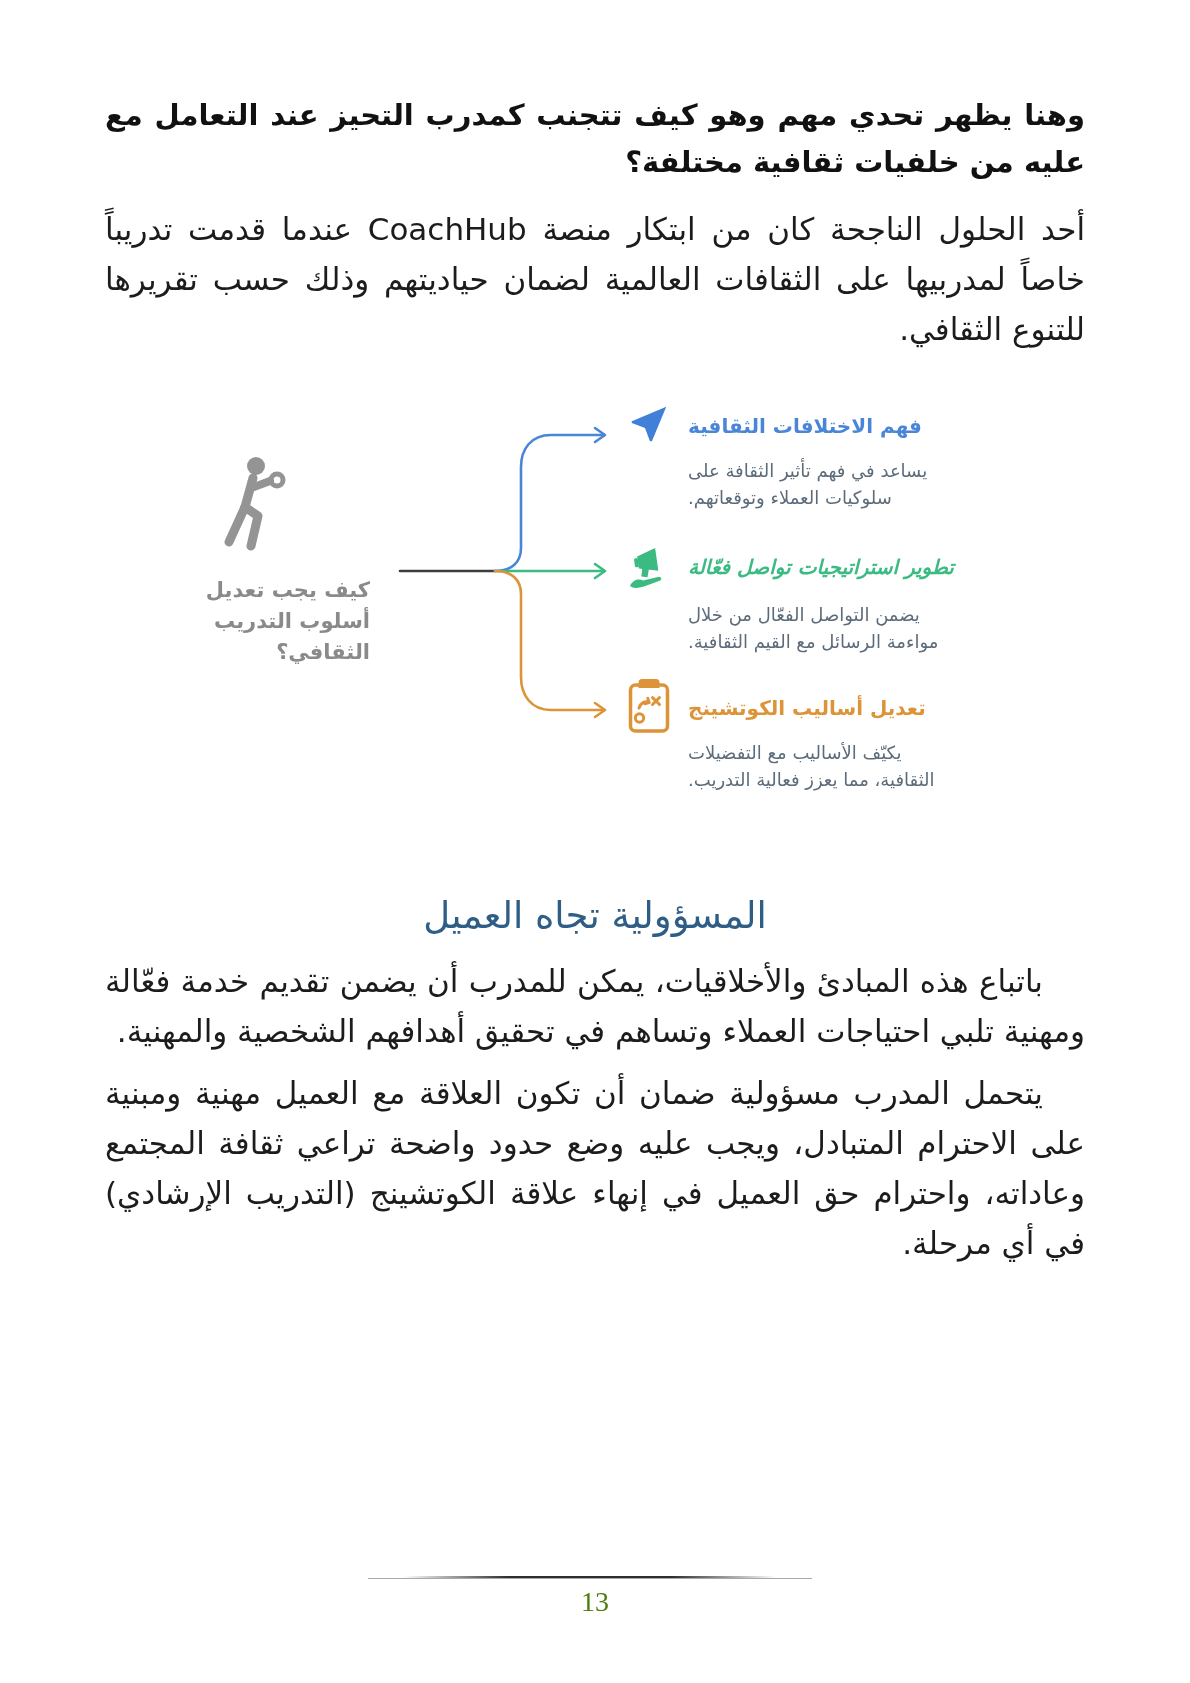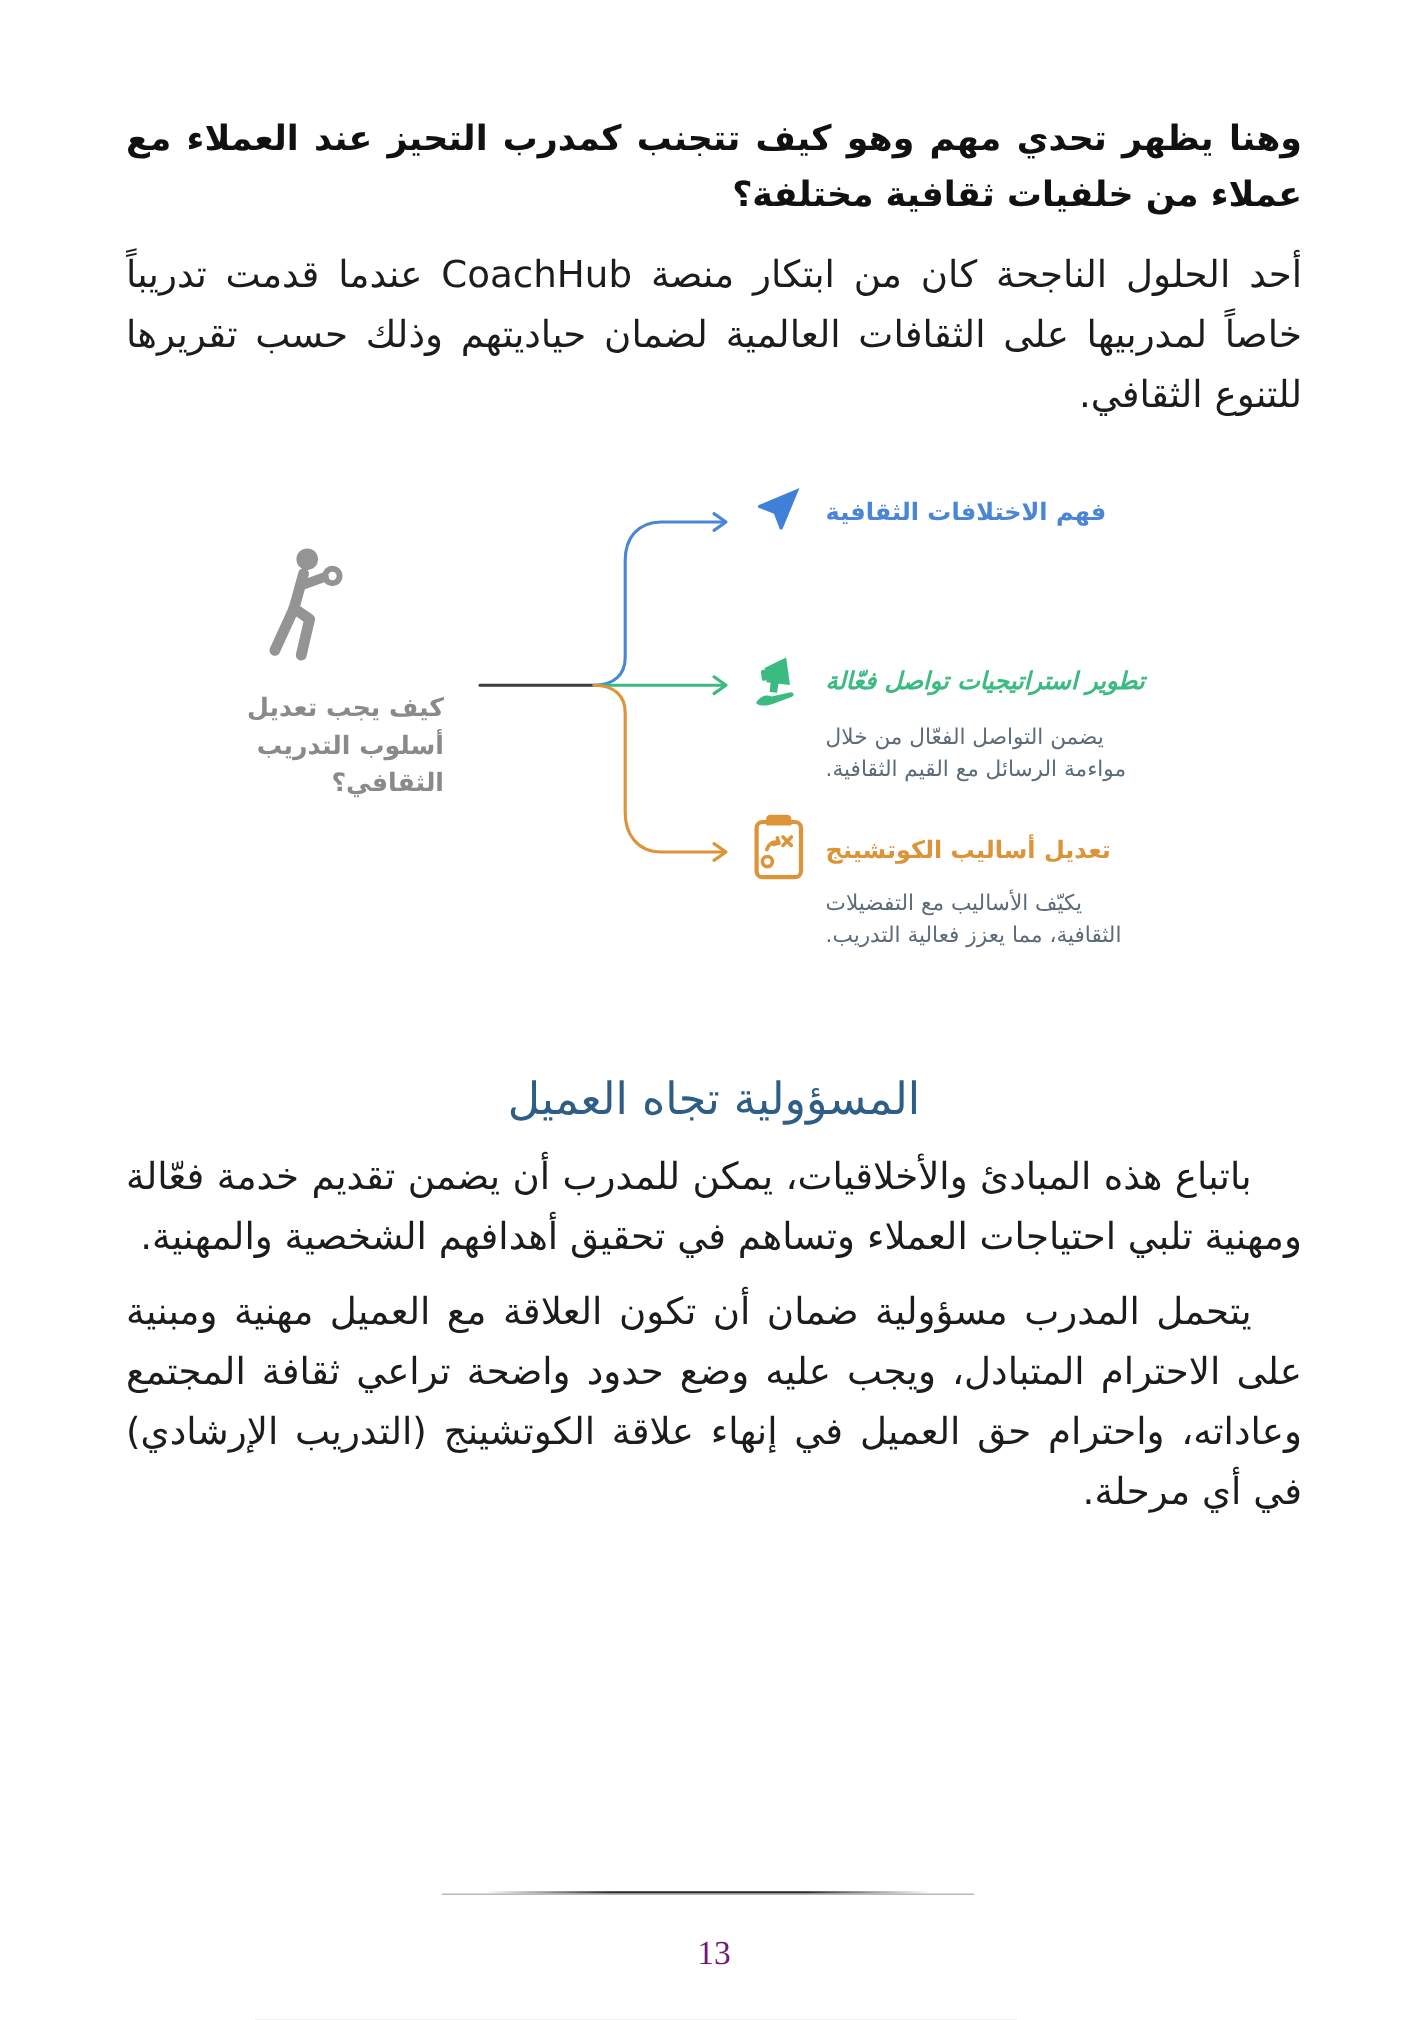--- a/index.html
+++ b/index.html
@@ -64,30 +64,30 @@
   .footer-rule { position:absolute; left:368px; top:1576px; width:444px; height:4px; }
   .footer-rule .thin  { position:absolute; left:0; right:0; top:2px; height:1px; background:#a9a9a9; }
   .footer-rule .thick {
     position:absolute; left:8%; width:84%; top:0; height:2px;
     background:linear-gradient(to right, rgba(50,50,50,0), #2e2e2e 28%, #2e2e2e 72%, rgba(50,50,50,0));
   }
   .page-number {
     position:absolute; left:0; top:1586px; width:100%;
     text-align:center;
     font-family:"Liberation Serif", "DejaVu Serif", serif;
-    font-size:28px; color:#701a75;margin-top:27px;
+    font-size:28px; color:#4d7c0f;
   }
 </style>
 </head>
 <body>
 
 <div class="page">
 
   <div class="content">
-    <h1 class="intro-heading">وهنا يظهر تحدي مهم وهو كيف تتجنب كمدرب التحيز عند العملاء مع عملاء من خلفيات ثقافية مختلفة؟</h1>
+    <h1 class="intro-heading">وهنا يظهر تحدي مهم وهو كيف تتجنب كمدرب التحيز عند التعامل مع عليه من خلفيات ثقافية مختلفة؟</h1>
     <p class="par">أحد الحلول الناجحة كان من ابتكار منصة CoachHub عندما قدمت تدريباً خاصاً لمدربيها على الثقافات العالمية لضمان حياديتهم وذلك حسب تقريرها للتنوع الثقافي.</p>
   </div>
 
   <div class="diagram">
 
     <svg class="connector-svg" viewBox="0 0 240 370">
       <g fill="none" stroke-linecap="round" stroke-linejoin="round" stroke-width="2.6">
         <path d="M10 181 L105 181" stroke="#3d3d3d"></path>
         <path d="M105 181 C122 181 131 172 131 158 L131 77 C131 59 141 45 161 45 L212 45" stroke="#4a86d8"></path>
         <path d="M205 38 L215 45 L205 52" stroke="#4a86d8"></path>
@@ -111,20 +111,21 @@
       </svg>
     </div>
     <div class="question-label">كيف يجب تعديل أسلوب التدريب الثقافي؟</div>
 
     <div class="branch-icon" style="left:626px; top:27px;">
       <svg viewBox="0 0 24 24" width="46" height="46">
         <path d="M21 3 L3 10.5 L3 11.5 L9.9 14.1 L12.5 21 L13.5 21 L21 3 Z" fill="#4080d8"></path>
       </svg>
     </div>
     <div class="branch-title t-blue" style="left:688px; top:39px;">فهم الاختلافات الثقافية</div>
+    <div class="branch-desc" style="left:688px; top:83px; width:274px;">يساعد في فهم تأثير الثقافة على سلوكيات العملاء وتوقعاتهم.</div>
 
     <div class="branch-icon" style="left:623px; top:168px;">
       <svg viewBox="0 0 52 54" width="52" height="54">
         <g fill="#3bbb81" transform="rotate(-8 26 20)">
           <path d="M34 7 L34 30 L15 25 L15 13 Z"></path>
           <path d="M18.5 25 l6.5 1.6 l-2.6 8.4 l-6 -1.6 z"></path>
           <rect x="11.5" y="14.5" width="4" height="9" rx="1.5"></rect>
         </g>
         <path d="M7 44 C10 37.5 16 36.5 20 38.5 L35 35 C38.5 34.3 39.6 37.4 36.6 38.8 L23 43.8 C15 46.8 10 46.4 7 44 Z" fill="#3bbb81"></path>
       </svg>

